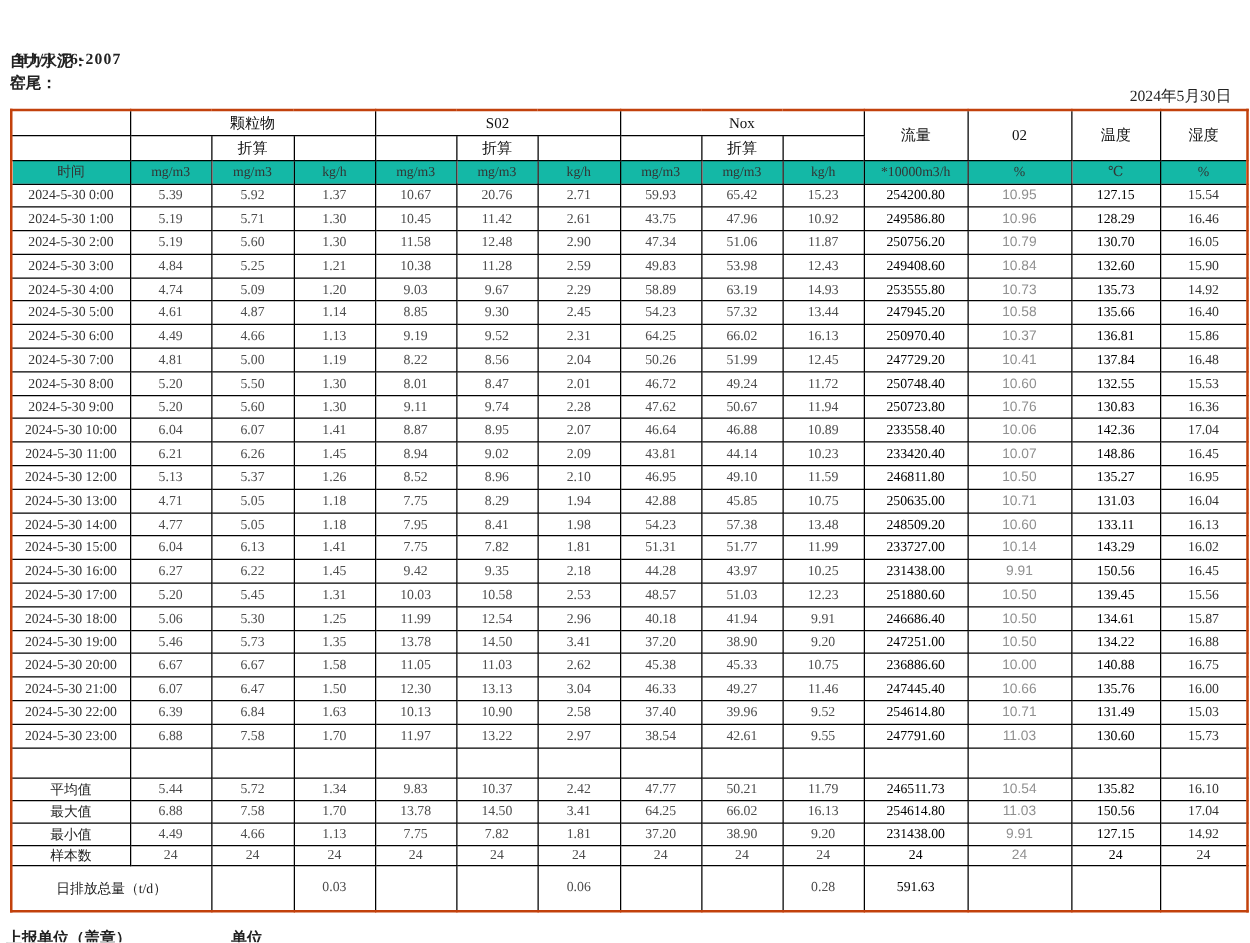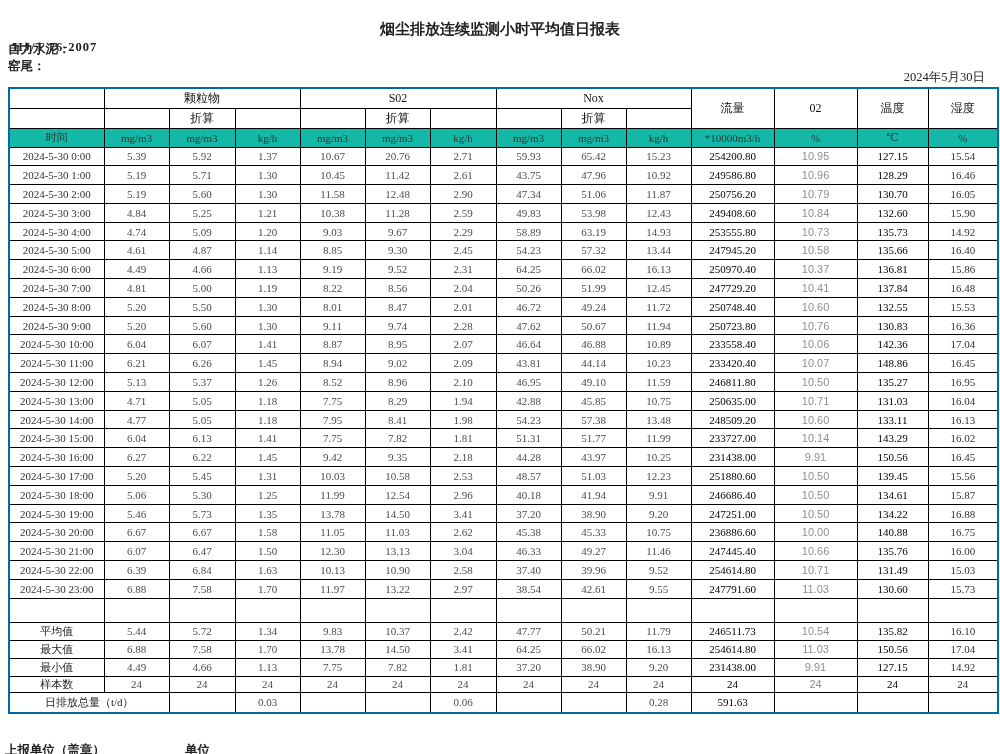--- a/index.html
+++ b/index.html
@@ -13,53 +13,52 @@
 
   .std-no   { position:absolute; left:13px; top:4px;  font-size:12.5px; font-weight:bold; letter-spacing:1px;margin-top:36px; }
   .title    { position:absolute; left:0; top:20px; width:1000px; text-align:center; font-size:15px; font-weight:bold; }
   .company  { position:absolute; left:8px; top:41px; font-size:12.5px; font-weight:bold; }
   .location { position:absolute; left:8px; top:58px; font-size:12.5px; font-weight:bold; }
   .date     { position:absolute; right:15px; top:69px; font-size:12.5px; }
 
   table.report {
     position:absolute; left:8px; top:87px; width:989px;
     border-collapse:collapse; table-layout:fixed;
-    border:2px solid #0369a1;
+    border:2px solid #c2410c;
   }
   table.report td {
     border:1px solid #000;
     text-align:center; vertical-align:middle;
     font-size:11px; white-space:nowrap; overflow:hidden; padding:0;
   }
   tr.h1 td, tr.h2 td { height:20px; font-size:12px; color:#111; }
   tr.units td { height:19px; background:#14b8a6; font-size:11px; color:#333; }
   tr.dr td { height:18.8px; }
   tr.spacer td { height:24px; }
   tr.sr td { height:18px; }
   tr.cr td { height:16px; }
-  tr.total-row td { height:21px; }
+  tr.total-row td { height:37px; }
 
   td.t0 { color:#333; }
   td.t1 { color:#4c4c4c; }
   td.t3 { color:#000;margin-top:43px; }
   td.t4 { color:#8f8f8f; font-family:"Liberation Sans","DejaVu Sans",sans-serif; font-size:10.5px; }
   td.lab { color:#222; font-size:11.5px; }
   td.lab-left { text-align:left; padding-left:3px; color:#222; font-size:11.5px; }
 
   .footer-line1 { position:absolute; left:5px; top:760px; font-size:16px; font-weight:bold; }
   .footer-line2 { position:absolute; left:5px; top:742px; font-size:12.5px; font-weight:bold; }
   .footer-unit  { position:absolute; left:185px; top:742px; font-size:12.5px; font-weight:bold; }
 </style>
 </head>
 <body>
 
 <div class="page">
 
   <div class="std-no">HJ/T  76-2007</div>
-  <div class="title">烟尘排放连续监测小时平均值日报表</div>
   <div class="company">自力水泥：</div>
   <div class="location">窑尾：</div>
   <div class="date">2024年5月30日</div>
 
   <table class="report">
     <colgroup>
       <col style="width:95px">
         <col style="width:65px">
         <col style="width:66px">
         <col style="width:65px">

